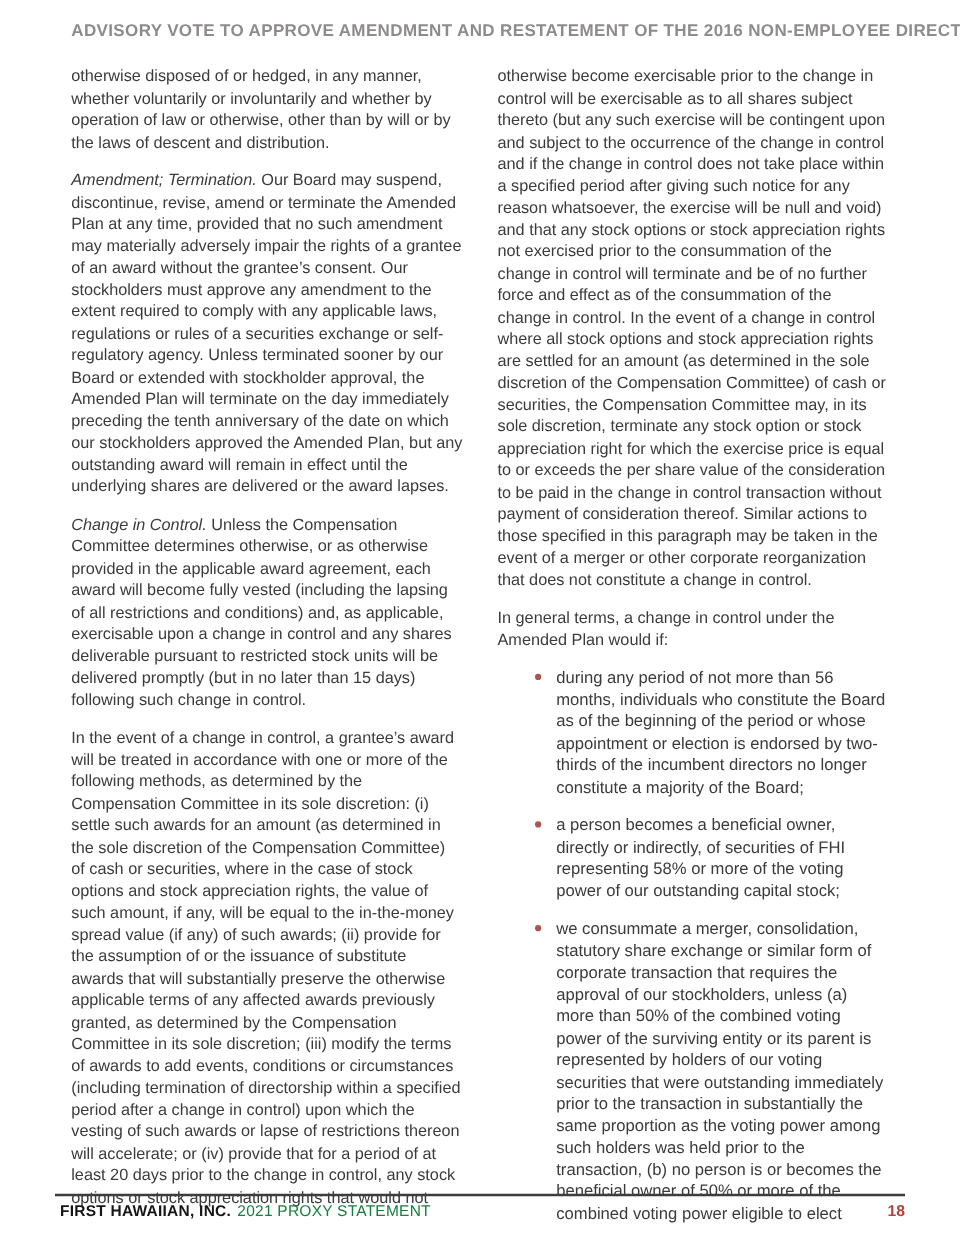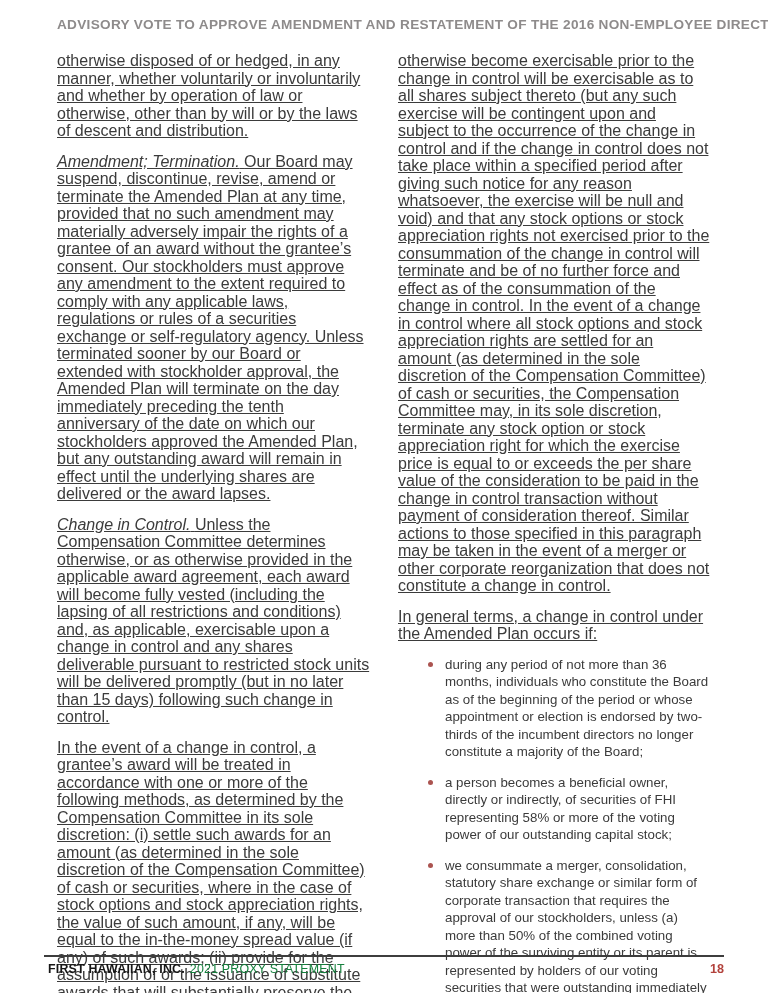--- a/index.html
+++ b/index.html
@@ -30,24 +30,23 @@
     position: absolute;
     top: 52px;
     left: 57px;
     right: 57px;
     display: flex;
     gap: 28px;
   }
   .col { width: 313px; }
   .col p {
     margin: 0 0 13px 0;
-    font-size: 16px;
+    font-size: 13px;
     line-height: 17.5px;
     text-align: left;
-    text-decoration: underline;
   }
   .lead-italic { font-style: italic; }
   .bullets {
     list-style: none;
     margin: 2px 0 0 0;
     padding: 0 0 0 30px;
   }
   .bullets li {
     display: flex;
     gap: 12px;
@@ -106,26 +105,26 @@
 
     <div class="col">
       <p><span>otherwise disposed of or hedged, in any manner, whether voluntarily or involuntarily and whether by operation of law or otherwise, other than by will or by the laws of descent and distribution.</span></p>
       <p><span class="lead-italic">Amendment; Termination.</span> <span>Our Board may suspend, discontinue, revise, amend or terminate the Amended Plan at any time, provided that no such amendment may materially adversely impair the rights of a grantee of an award without the grantee’s consent. Our stockholders must approve any amendment to the extent required to comply with any applicable laws, regulations or rules of a securities exchange or self-regulatory agency. Unless terminated sooner by our Board or extended with stockholder approval, the Amended Plan will terminate on the day immediately preceding the tenth anniversary of the date on which our stockholders approved the Amended Plan, but any outstanding award will remain in effect until the underlying shares are delivered or the award lapses.</span></p>
       <p><span class="lead-italic">Change in Control.</span> <span>Unless the Compensation Committee determines otherwise, or as otherwise provided in the applicable award agreement, each award will become fully vested (including the lapsing of all restrictions and conditions) and, as applicable, exercisable upon a change in control and any shares deliverable pursuant to restricted stock units will be delivered promptly (but in no later than 15 days) following such change in control.</span></p>
       <p><span>In the event of a change in control, a grantee’s award will be treated in accordance with one or more of the following methods, as determined by the Compensation Committee in its sole discretion: (i) settle such awards for an amount (as determined in the sole discretion of the Compensation Committee) of cash or securities, where in the case of stock options and stock appreciation rights, the value of such amount, if any, will be equal to the in-the-money spread value (if any) of such awards; (ii) provide for the assumption of or the issuance of substitute awards that will substantially preserve the otherwise applicable terms of any affected awards previously granted, as determined by the Compensation Committee in its sole discretion; (iii) modify the terms of awards to add events, conditions or circumstances (including termination of directorship within a specified period after a change in control) upon which the vesting of such awards or lapse of restrictions thereon will accelerate; or (iv) provide that for a period of at least 20 days prior to the change in control, any stock options or stock appreciation rights that would not</span></p>
     </div>
 
     <div class="col">
       <p><span>otherwise become exercisable prior to the change in control will be exercisable as to all shares subject thereto (but any such exercise will be contingent upon and subject to the occurrence of the change in control and if the change in control does not take place within a specified period after giving such notice for any reason whatsoever, the exercise will be null and void) and that any stock options or stock appreciation rights not exercised prior to the consummation of the change in control will terminate and be of no further force and effect as of the consummation of the change in control. In the event of a change in control where all stock options and stock appreciation rights are settled for an amount (as determined in the sole discretion of the Compensation Committee) of cash or securities, the Compensation Committee may, in its sole discretion, terminate any stock option or stock appreciation right for which the exercise price is equal to or exceeds the per share value of the consideration to be paid in the change in control transaction without payment of consideration thereof. Similar actions to those specified in this paragraph may be taken in the event of a merger or other corporate reorganization that does not constitute a change in control.</span></p>
-      <p><span>In general terms, a change in control under the Amended Plan occurs if:</span></p>
+      <p><span>In general terms, a change in control under the Amended Plan would if:</span></p>
 
       <ul class="bullets">
         <li>
           <span class="bullet-dot"></span>
-          <span>during any period of not more than 36 months, individuals who constitute the Board as of the beginning of the period or whose appointment or election is endorsed by two-thirds of the incumbent directors no longer constitute a majority of the Board;</span>
+          <span>during any period of not more than 56 months, individuals who constitute the Board as of the beginning of the period or whose appointment or election is endorsed by two-thirds of the incumbent directors no longer constitute a majority of the Board;</span>
         </li>
         <li>
           <span class="bullet-dot"></span>
           <span>a person becomes a beneficial owner, directly or indirectly, of securities of FHI representing 58% or more of the voting power of our outstanding capital stock;</span>
         </li>
         <li>
           <span class="bullet-dot"></span>
           <span>we consummate a merger, consolidation, statutory share exchange or similar form of corporate transaction that requires the approval of our stockholders, unless (a) more than 50% of the combined voting power of the surviving entity or its parent is represented by holders of our voting securities that were outstanding immediately prior to the transaction in substantially the same proportion as the voting power among such holders was held prior to the transaction, (b) no person is or becomes the beneficial owner of 50% or more of the combined voting power eligible to elect</span>
         </li>
       </ul>

